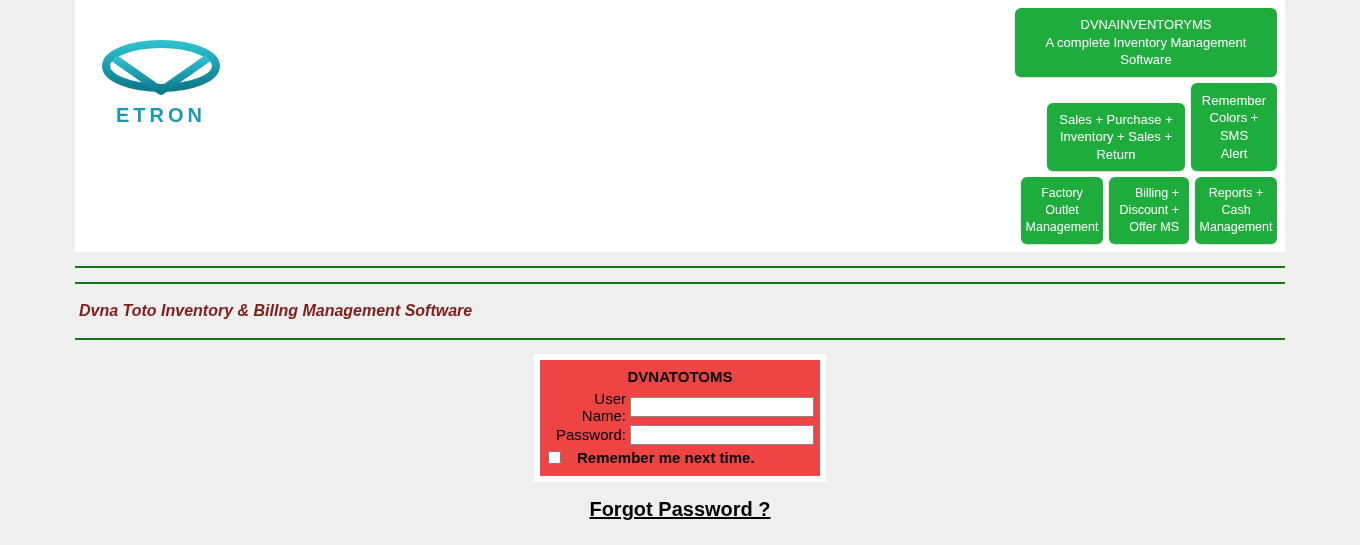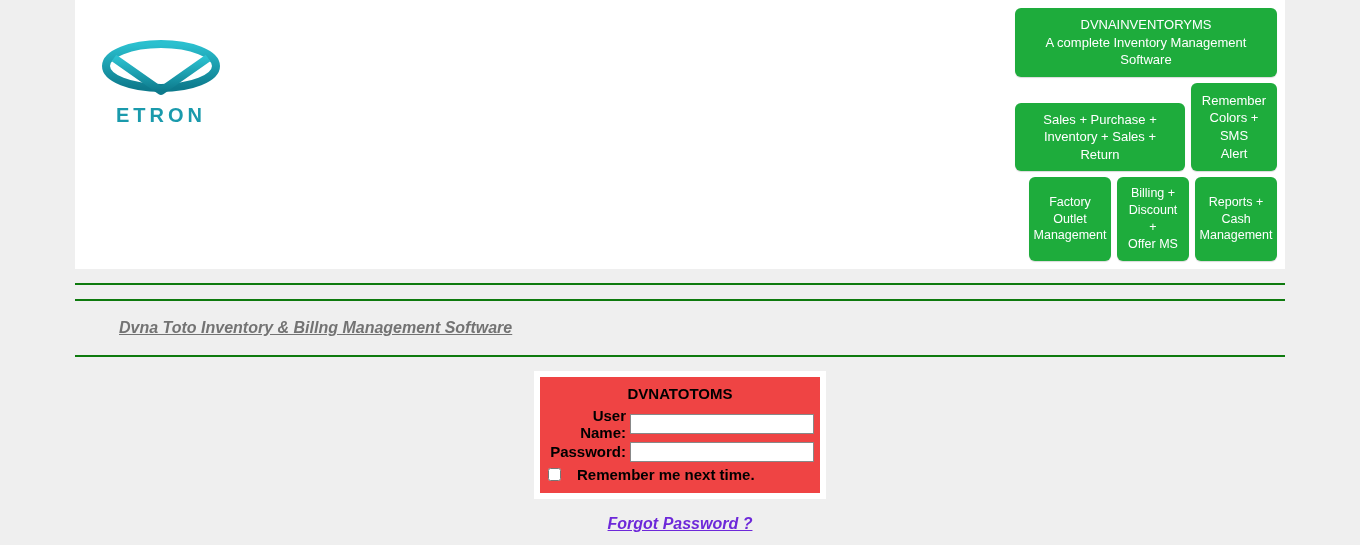--- a/index.html
+++ b/index.html
@@ -45,39 +45,37 @@
       display: flex;
       flex-direction: column;
       justify-content: center;
       align-items: center;
       text-align: center;
       padding: 8px 10px;
       line-height: 1.35;
       box-shadow: 0 1px 1px rgba(0,0,0,0.15);
     }
     .badge-wide { width: 262px; }
-    .badge-mid { width: 170px; margin-top: 20px; }
+    .badge-mid { width: 138px; margin-top: 20px; }
     .badge-sm  { width: 86px; min-height: 60px; }
-    .badge-sm2 { width: 72px; min-height: 52px; font-size: 12.5px;}
+    .badge-sm2 { width: 80px; min-height: 52px; font-size: 12.5px; align-items: flex-end;}
     .badge-sm3 { width: 82px; min-height: 52px; font-size: 12.5px;}
 
     .hr-green {
       border: none;
       border-top: 2px solid #0e7a0e;
       margin: 0;
     }
 
     .section-title {
       font-style: italic;
-      text-decoration: underline;
       font-weight: bold;
       font-size: 16px;
       padding: 18px 0 18px 4px;
-      color: #737373;
-      margin-left: 40px;
+      color: #7f1d1d;
     }
 
     .login-area {
       display: flex;
       justify-content: center;
       padding: 14px 0 8px 0;
     }
     .login-panel {
       background: #fff;
       border: 2px solid #fff;
@@ -94,21 +92,21 @@
       font-weight: bold;
       font-size: 15px;
       padding: 2px 0 4px 0;
     }
     .form-row {
       display: flex;
       align-items: center;
       margin: 1px 0;
     }
     .form-label {
-      font-weight: bold;
+      font-weight: normal;
       width: 92px;
       text-align: right;
       padding-right: 4px;
       font-size: 15px;
     }
     .form-input {
       flex: 1;
       height: 20px;
       border: 1px solid #888;
       background: #fff;
@@ -138,25 +136,24 @@
       padding: 3px 10px;
       font-size: 14px;
       cursor: pointer;
     }
     .forgot-row {
       text-align: center;
       padding: 8px 0 12px 0;
     }
     .forgot-link {
       font-weight: bold;
-      color: #6d28d9;
+      color: #000000;
       text-decoration: underline;
-      font-size: 16px;
+      font-size: 20px;
       cursor: pointer;
-      font-style: italic;
     }
     
     .gap-14 { height: 14px; }
   </style>
 </head>
 <body>
 
 <div class="page">
 
   <div class="header-bar">

